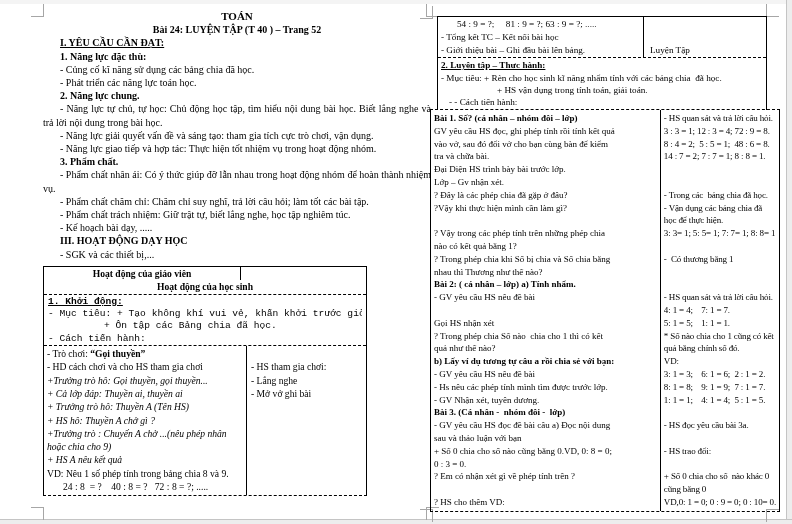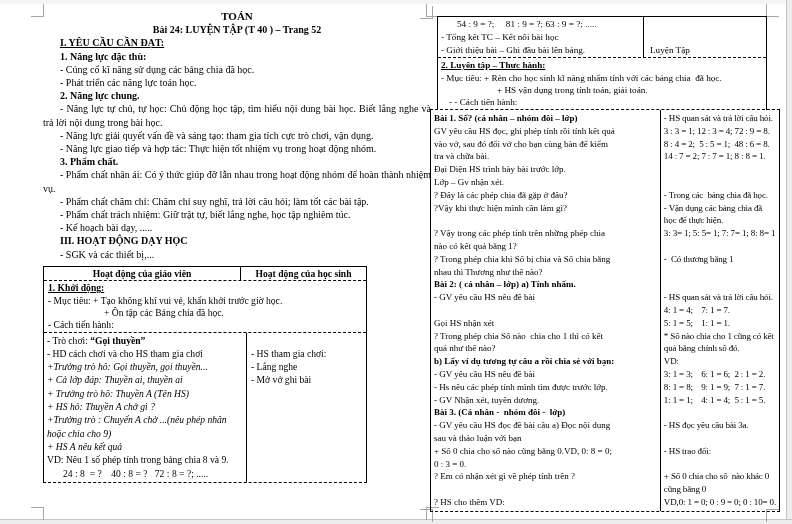--- a/index.html
+++ b/index.html
@@ -33,24 +33,24 @@
   .s-ind1{padding-left:16px;}
   .s-ind2{padding-left:56px;}
 
   
   .page1{position:absolute;left:43px;top:10px;width:388px;font-size:10px;line-height:13.2px;}
   .page-title{text-align:center;font-weight:bold;font-size:11px;}
   .page-subtitle{text-align:center;font-weight:bold;font-size:10px;}
   .paras .tl{white-space:normal;overflow:visible;text-align:justify;text-indent:17px;}
 
   .t1{width:322px;margin-top:5px;border:1.5px solid #000;border-bottom:1.5px dashed #000;font-size:9.6px;}
-  .t1-header{display:flex;border-bottom:1.2px dashed #000;font-weight:bold;text-align:center;line-height:13.5px;}
+  .t1-header{display:flex;border-bottom:1.2px dashed #000;font-weight:bold;text-align:center;line-height:13.5px;flex-direction:column;}
   .t1-header .hc1{width:196px;border-right:1.2px solid #000;}
   .t1-header .hc2{flex:1;}
-  .t1-merged{padding:1px 4px 0 4px;line-height:12.3px;border-bottom:1.2px dashed #000;}
+  .t1-merged{padding:1px 4px 0 4px;line-height:12.3px;border-bottom:1.2px dashed #000;font-family:Liberation Mono, monospace;}
   .t1-body{display:flex;}
   .t1-body .gv{width:196px;border-right:1.2px solid #000;padding:1px 3px 2px 3px;line-height:13.3px;min-height:146px;}
   .t1-body .hs{flex:1;padding:1px 4px;line-height:13.3px;}
 
   
   .t2ab{position:absolute;left:437px;top:16px;width:328px;border:1.5px solid #000;border-bottom:none;font-size:9.2px;}
   .rowA{display:flex;border-bottom:1.2px dashed #000;}
   .rowA .gv{width:199px;border-right:1.2px solid #000;padding:1px 3px;line-height:12.8px;}
   .rowA .hs{flex:1;padding:1px 6px;line-height:12.8px;}
   .rowB{padding:1px 3px 2px 3px;line-height:12.2px;}

